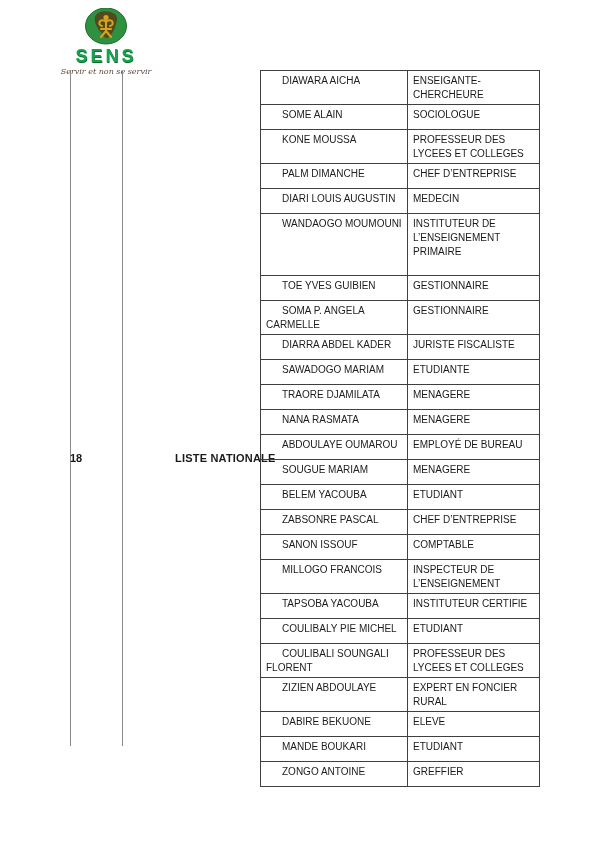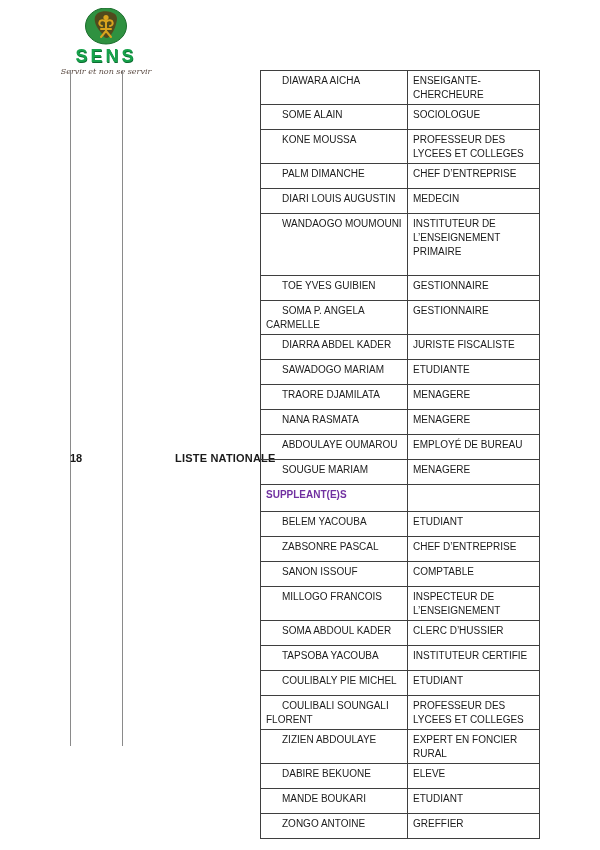--- a/index.html
+++ b/index.html
@@ -135,43 +135,35 @@
         <td class="prof-cell">MENAGERE</td>
       </tr>
       <tr>
         <td class="name-cell"><span class="last">ABDOULAYE</span><span class="first"> OUMAROU</span></td>
         <td class="prof-cell">EMPLOYÉ DE BUREAU</td>
       </tr>
       <tr>
         <td class="name-cell"><span class="last">SOUGUE</span><span class="first"> MARIAM</span></td>
         <td class="prof-cell">MENAGERE</td>
       </tr>
-      <tr class="section-row">
-        <td class="name-cell"><span class="section-label">SUPPLEANT(E)S</span></td>
-        <td class="prof-cell"></td>
-      </tr>
       <tr>
         <td class="name-cell"><span class="last">BELEM</span><span class="first"> YACOUBA</span></td>
         <td class="prof-cell">ETUDIANT</td>
       </tr>
       <tr>
         <td class="name-cell"><span class="last">ZABSONRE</span><span class="first"> PASCAL</span></td>
         <td class="prof-cell">CHEF D’ENTREPRISE</td>
       </tr>
       <tr>
         <td class="name-cell"><span class="last">SANON</span><span class="first"> ISSOUF</span></td>
         <td class="prof-cell">COMPTABLE</td>
       </tr>
       <tr>
         <td class="name-cell"><span class="last">MILLOGO</span><span class="first"> FRANCOIS</span></td>
         <td class="prof-cell">INSPECTEUR DE L’ENSEIGNEMENT</td>
-      </tr>
-      <tr>
-        <td class="name-cell"><span class="last">SOMA</span><span class="first"> ABDOUL KADER</span></td>
-        <td class="prof-cell">CLERC D’HUSSIER</td>
       </tr>
       <tr>
         <td class="name-cell"><span class="last">TAPSOBA</span><span class="first"> YACOUBA</span></td>
         <td class="prof-cell">INSTITUTEUR CERTIFIE</td>
       </tr>
       <tr>
         <td class="name-cell"><span class="last">COULIBALY</span><span class="first"> PIE MICHEL</span></td>
         <td class="prof-cell">ETUDIANT</td>
       </tr>
       <tr>

